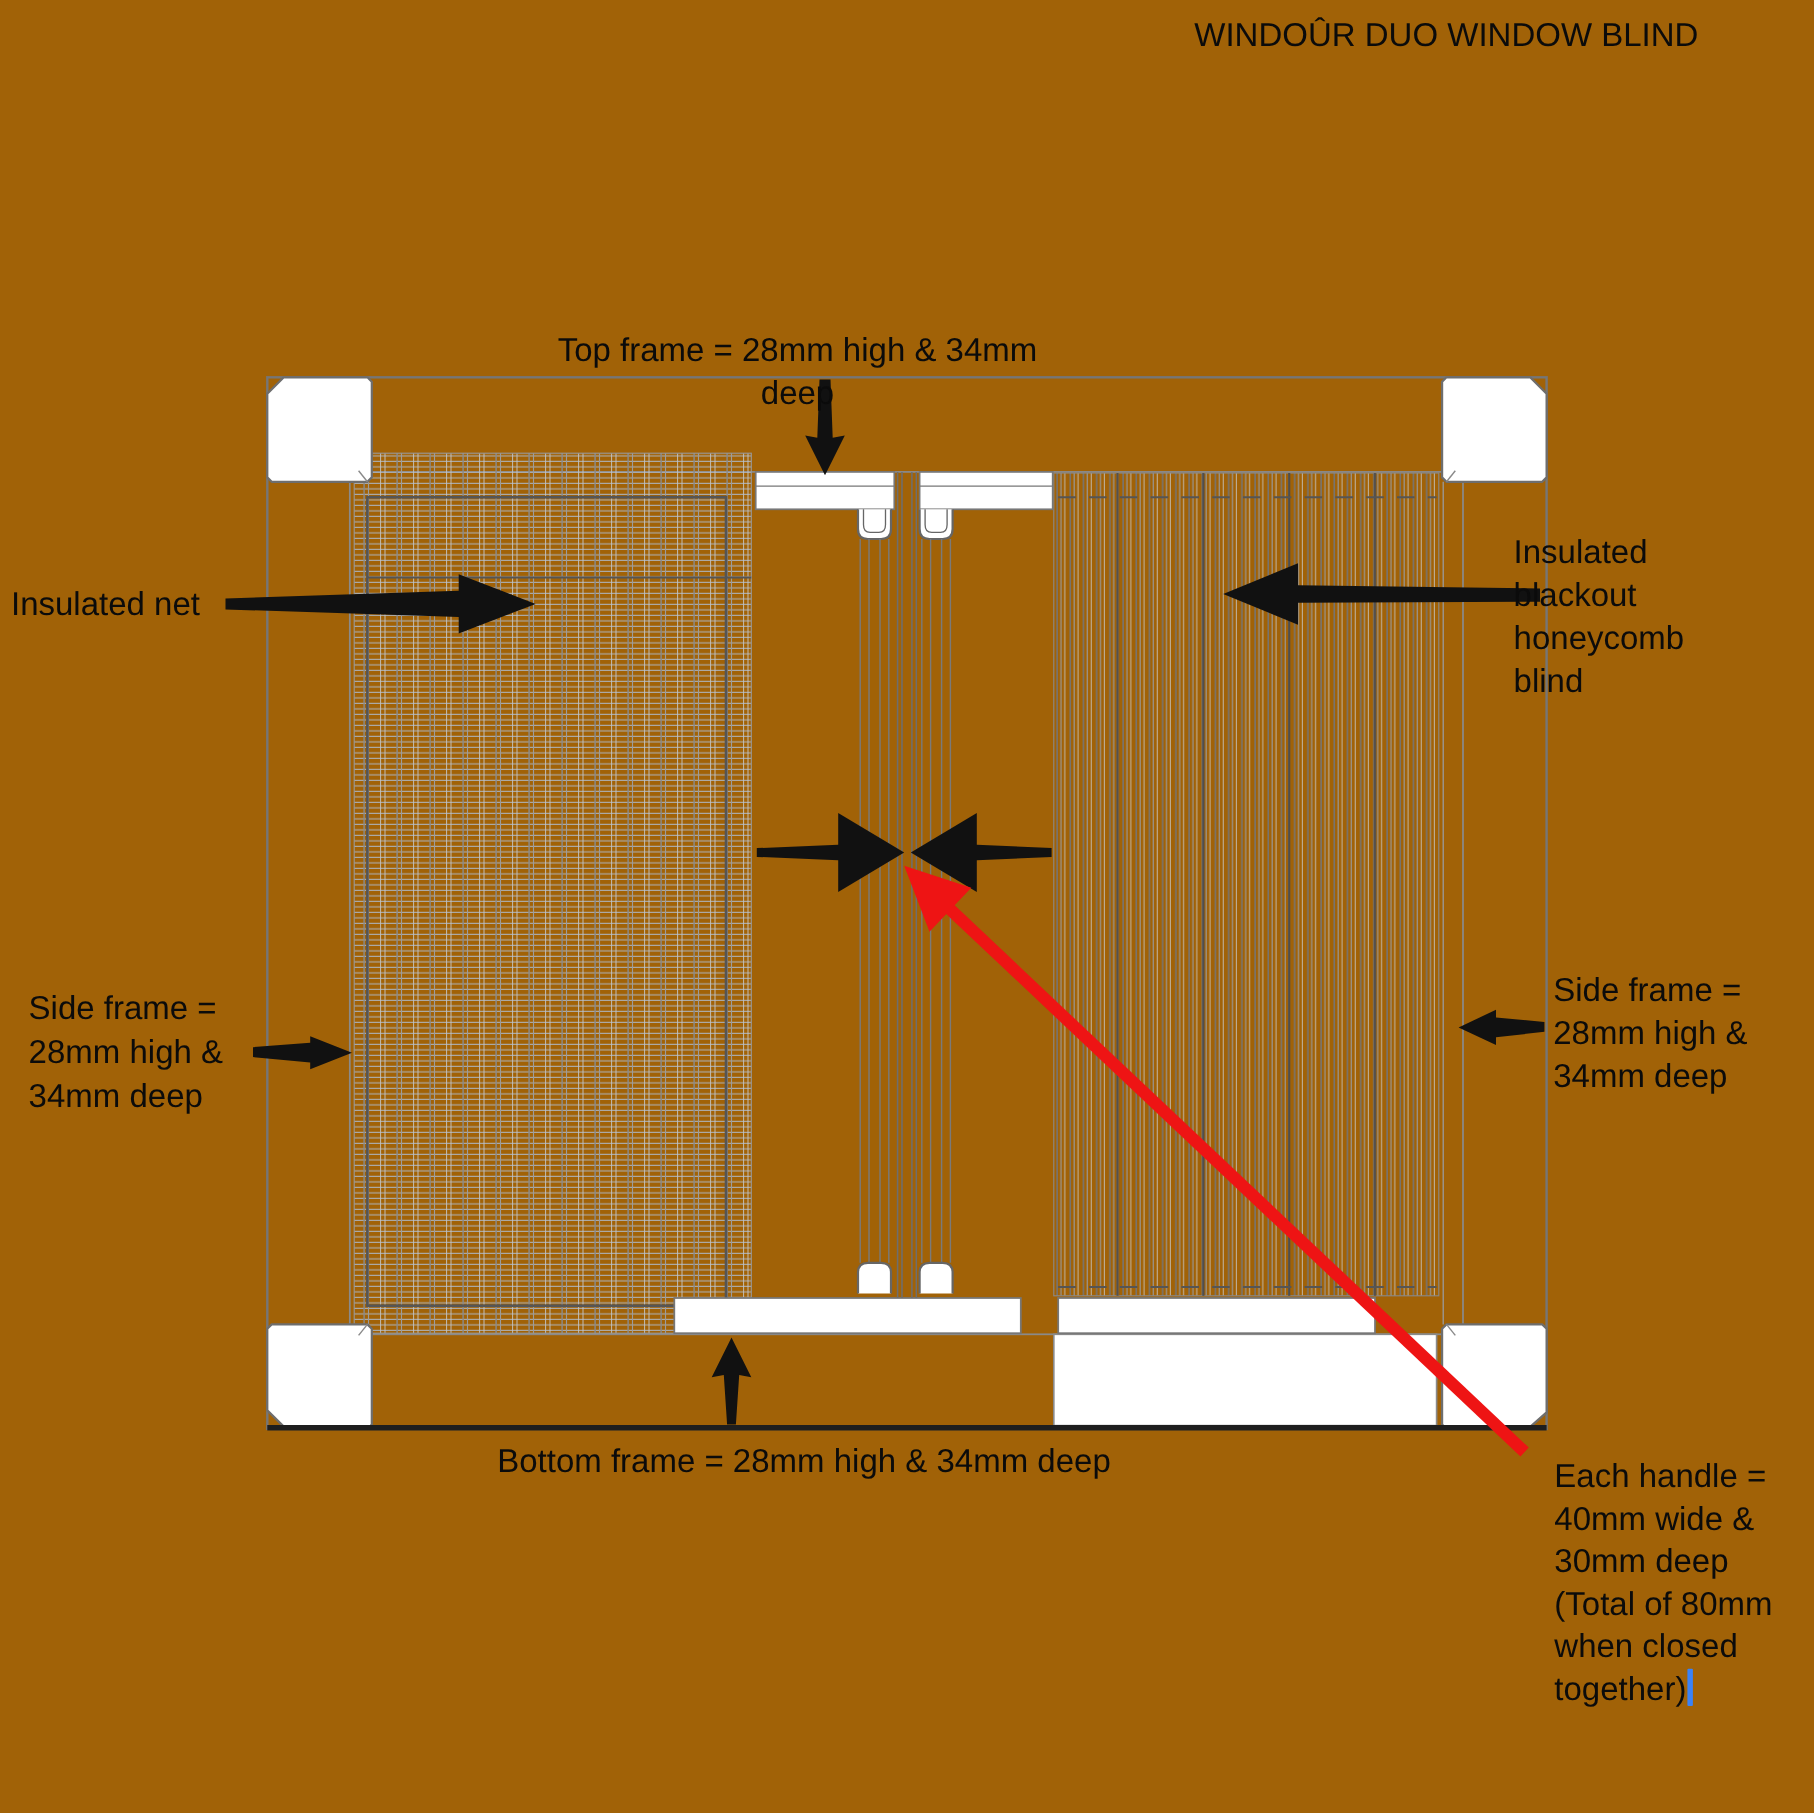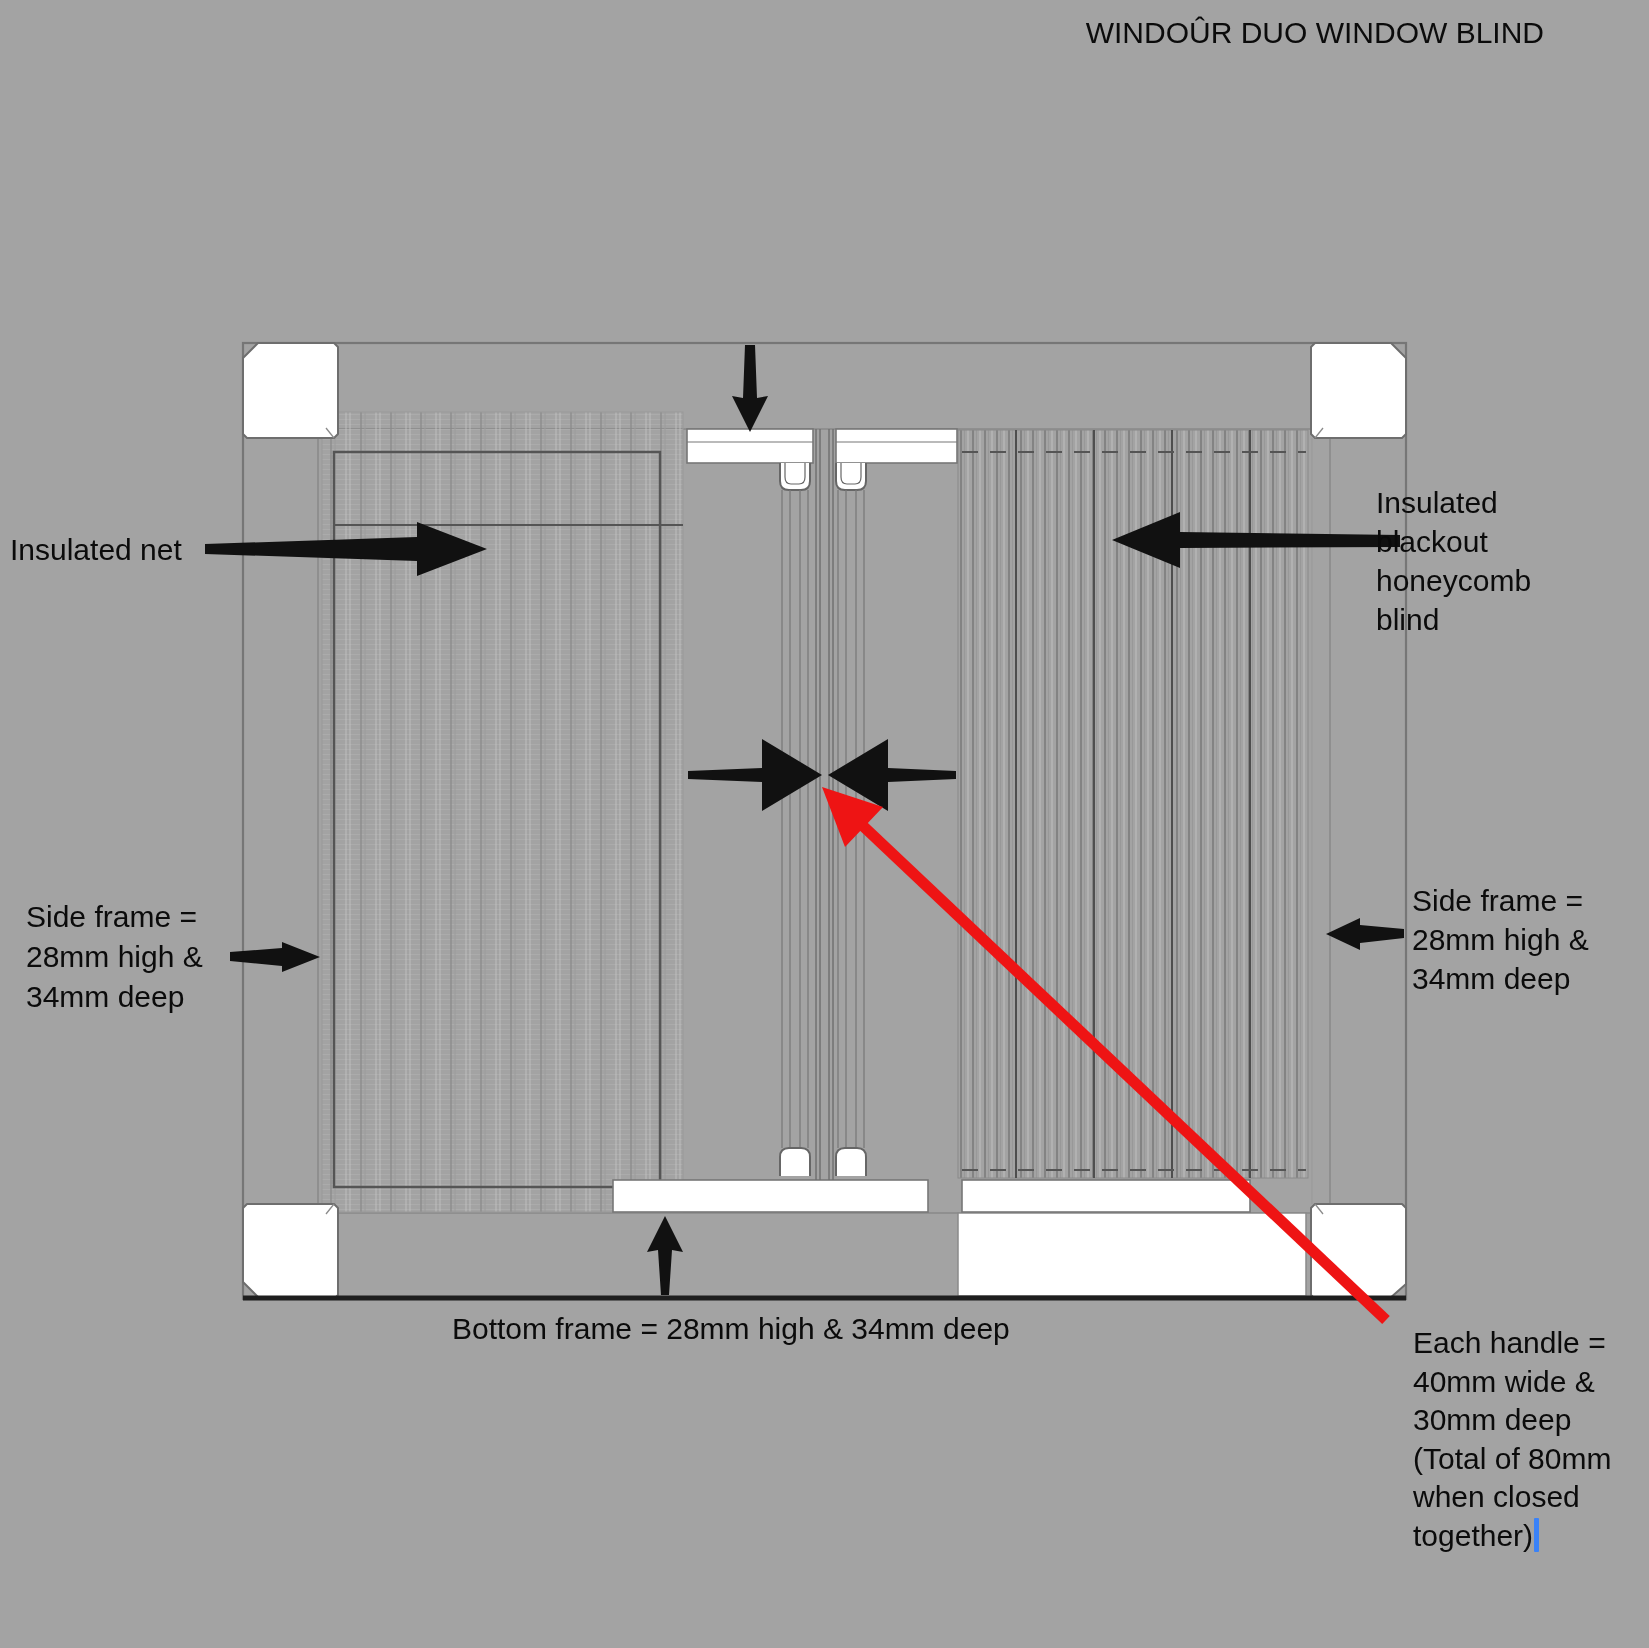--- a/index.html
+++ b/index.html
@@ -1,17 +1,17 @@
 <!DOCTYPE html>
 <html><head>
 <meta charset="utf-8">
 <style>
   html,body{margin:0;padding:0;background:#ffffff;}
   #canvas{
-    position:relative;width:1649px;height:1648px;background:#a3a3a3;overflow:hidden;
+    position:relative;width:1649px;height:1648px;background:#a16207;overflow:hidden;
     font-family:"Liberation Sans","DejaVu Sans",sans-serif;color:#0b0b0b;
   }
   #diagram-svg{position:absolute;left:0;top:0;}
   .lbl{
     position:absolute;font-size:30px;line-height:39px;color:#0b0b0b;
     white-space:pre-line;
   }
   .title{font-size:30px;line-height:42px;white-space:nowrap;}
   .center{text-align:center;}
   .lh40{line-height:40px;}
@@ -137,20 +137,21 @@
     </g>
 
     <g>
       <path d="M1386,1320 Q1075,1025 862,825" stroke="#ee1414" stroke-width="11" fill="none"></path>
       <polygon points="822,787 883,807 845,847" fill="#ee1414"></polygon>
     </g>
   </svg>
 
   <div class="lbl title" style="right:105px;top:12px;">WINDOÛR DUO WINDOW BLIND</div>
 
+  <div class="lbl center" style="left:500px;top:299px;width:450px;">Top frame = 28mm high &amp; 34mm deep</div>
 
   <div class="lbl" style="left:10px;top:530px;">Insulated net</div>
 
   <div class="lbl" style="left:1376px;top:483px;width:230px;">Insulated
 blackout
 honeycomb
 blind</div>
 
   <div class="lbl lh40" style="left:26px;top:897px;width:210px;">Side frame =
 28mm high &amp;

